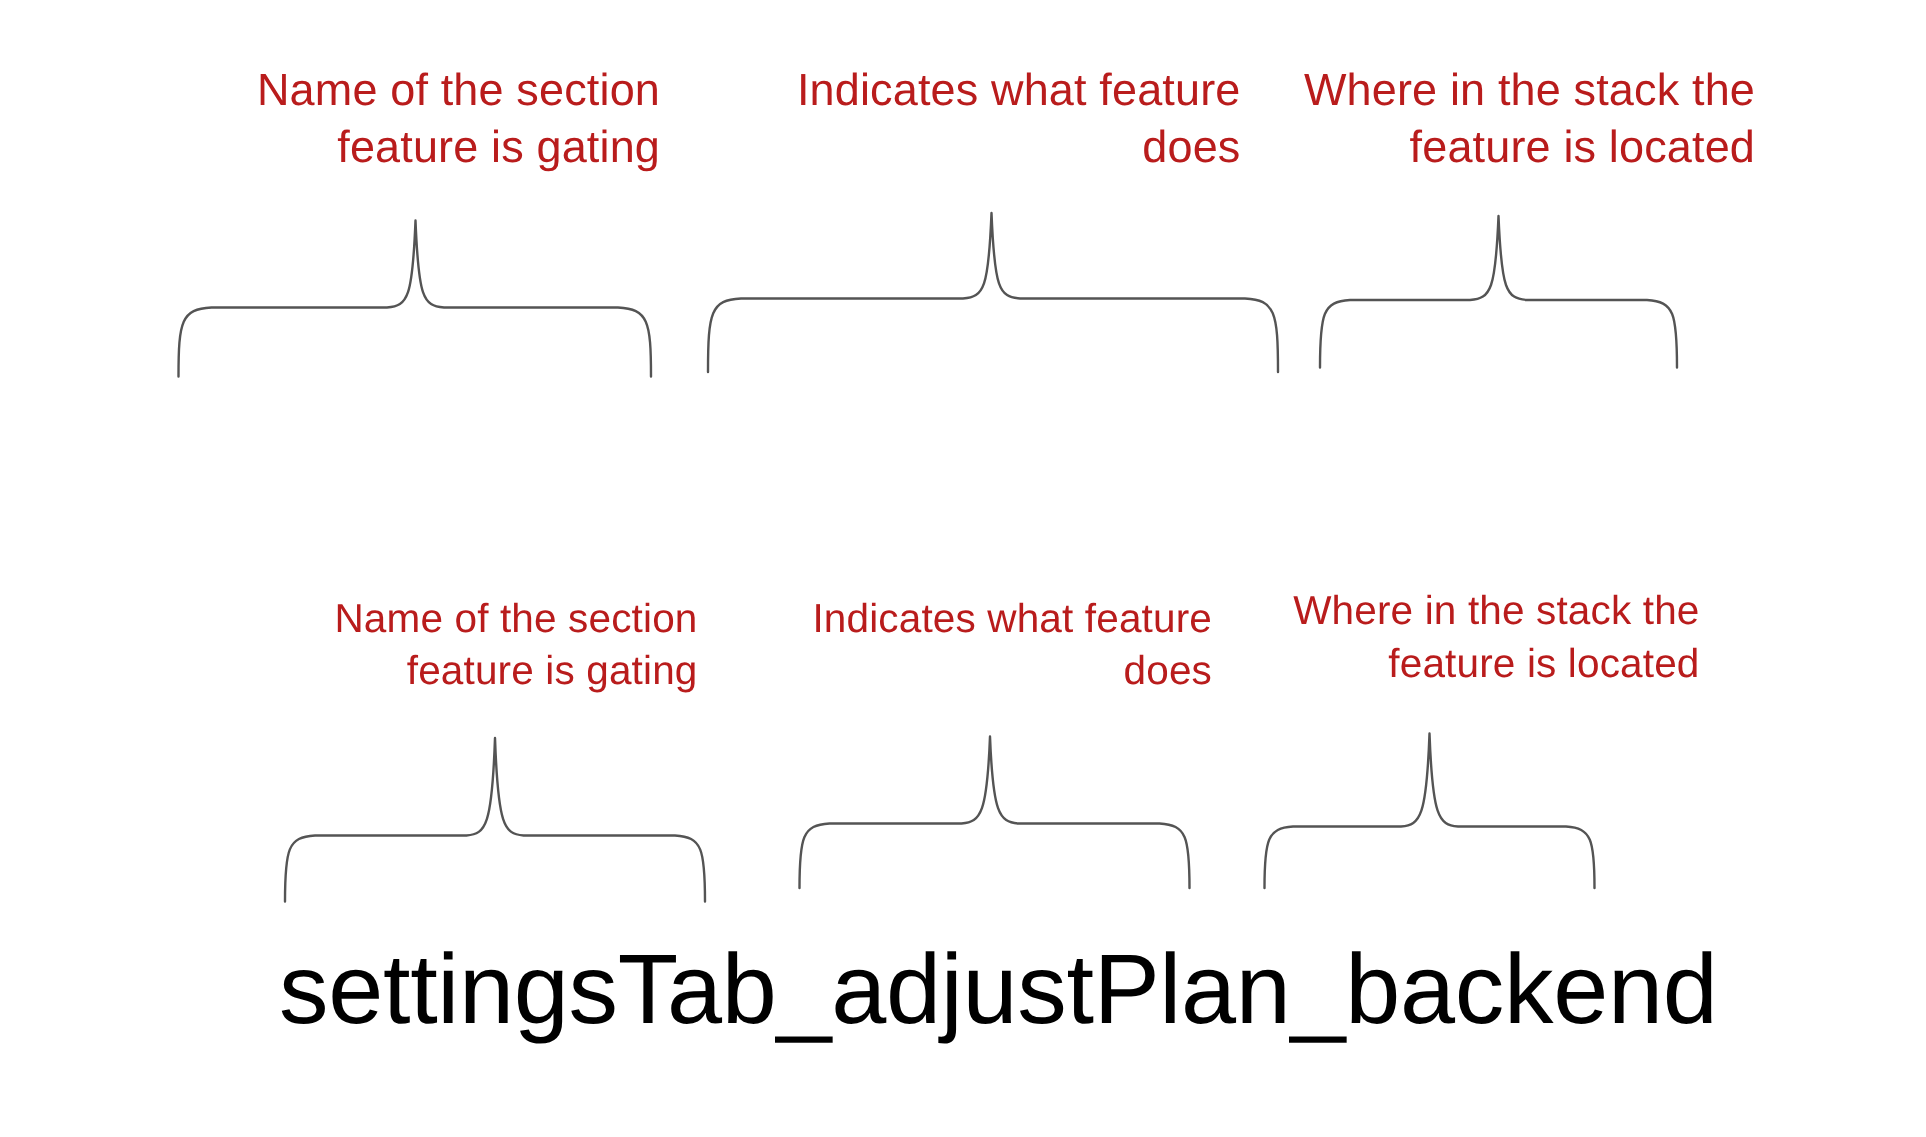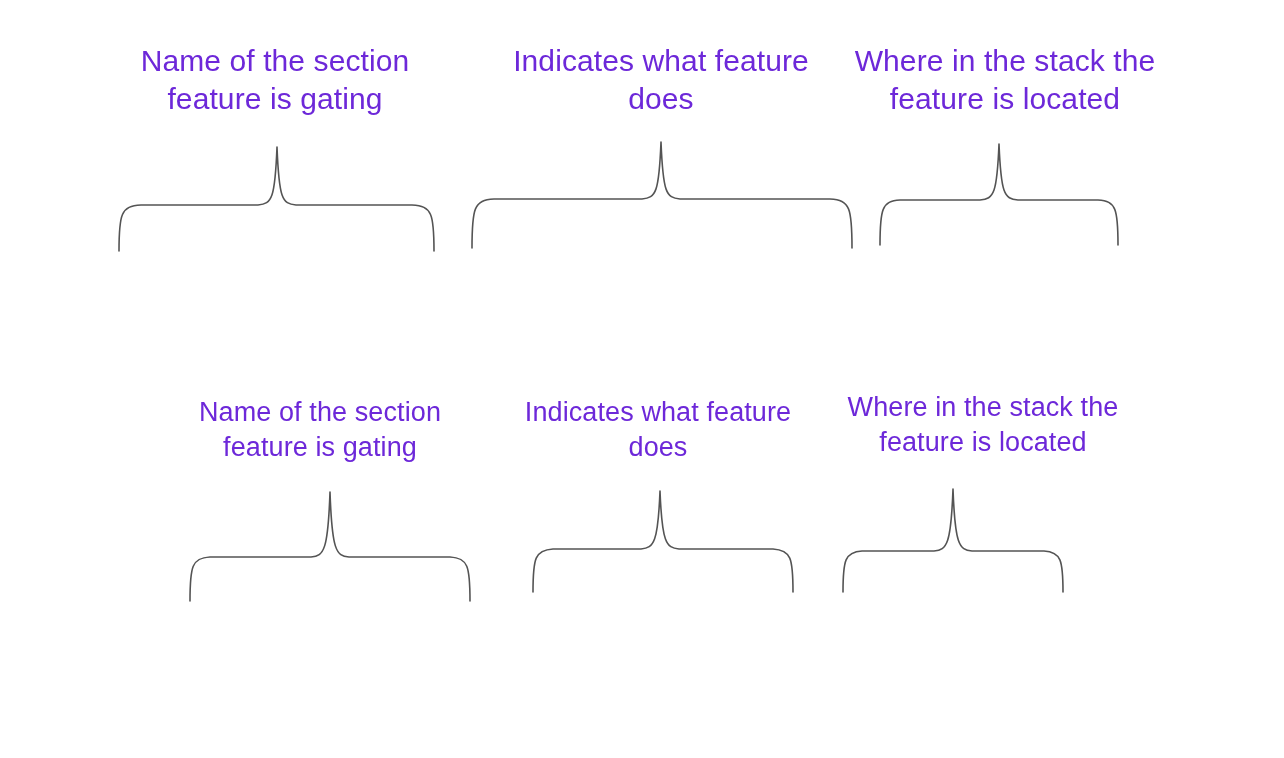--- a/index.html
+++ b/index.html
@@ -15,23 +15,23 @@
     position: relative;
     width: 1284px;
     height: 758px;
     background: #ffffff;
     overflow: hidden;
   }
 
   
   .caption {
     position: absolute;
-    text-align: center;
+    text-align: right;
     font-family: "Liberation Sans", sans-serif;
-    color: #6d28d9;
+    color: #b91c1c;
     line-height: 1.28;
     white-space: pre-line;
     letter-spacing: 0.1px;
   }
   .caption.r1 { font-size: 30px; }
   .caption.r2 { font-size: 27px; }
 
   
   .flagname {
     position: absolute;
@@ -77,20 +77,21 @@
 
   <div class="caption r2" style="left:175px; top:395px; width:290px;">Name of the section
 feature is gating</div>
 
   <div class="caption r2" style="left:508px; top:395px; width:300px;">Indicates what feature
 does</div>
 
   <div class="caption r2" style="left:833px; top:390px; width:300px;">Where in the stack the
 feature is located</div>
 
+  <div class="flagname" style="left:186px; top:626px;">settingsTab_adjustPlan_backend</div>
 
   <svg id="braces" viewBox="0 0 1284 758">
 
     <path d="M119,251
          C119,214 121,206 141,205
          L258,205
          C272,204 275,198 277,147
          C279,198 282,204 296,205
          L412,205
          C432,206 434,214 434,251"></path>

